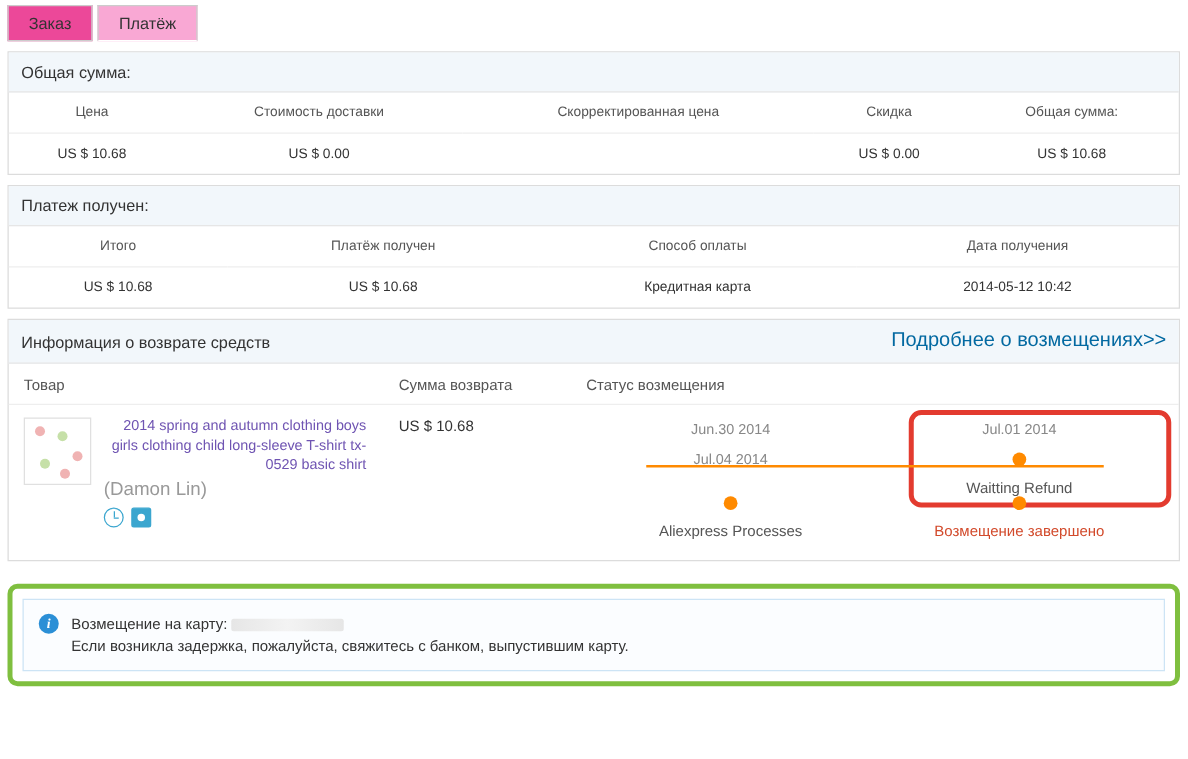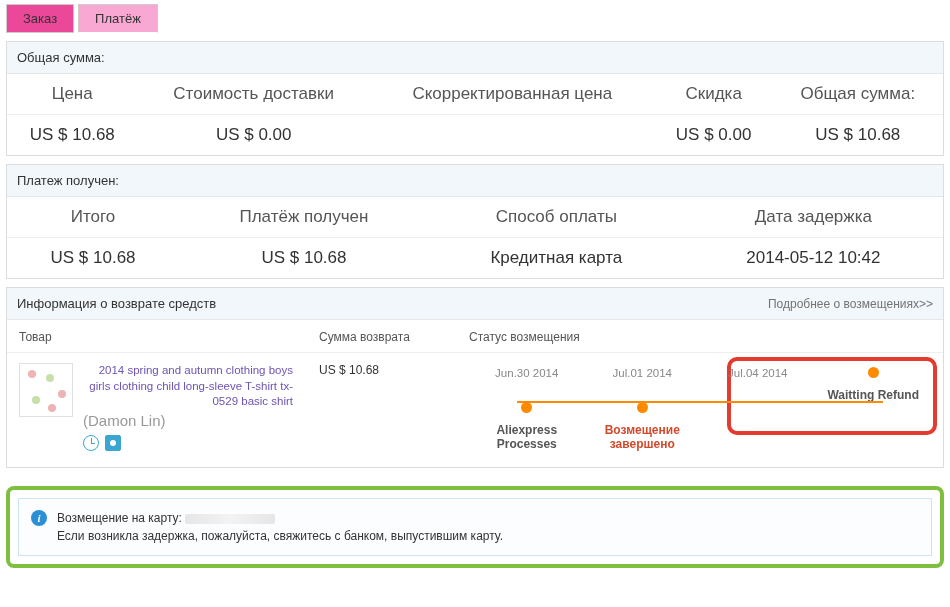--- a/index.html
+++ b/index.html
@@ -9,24 +9,24 @@
     .tabs { display:flex; }
     .tab { border:1px solid #ccc; padding:6px 16px; font-size:13px; color:#333;
            background:#ec4899; margin-right:4px; cursor:pointer; }
     .tab.active { background:#f9a8d4; border-bottom:1px solid #fff;
                   position:relative; z-index:2; }
 
     .panel { border:1px solid #dcdcdc; margin-top:8px; }
     .panel-head { background:#f2f7fb; padding:8px 10px; font-size:13px;
                   color:#333; border-bottom:1px solid #e6e6e6;
                   display:flex; justify-content:space-between; align-items:center;}
-    .detail-link { color:#737373; cursor:pointer; font-size:12px;}
+    .detail-link { color:#0369a1; cursor:pointer; font-size:16px;}
     .tbl { width:100%; border-collapse:collapse; }
     .tbl th, .tbl td { text-align:center; padding:10px 6px; font-weight:normal;
-                       font-size:17px; color:#333; }
+                       font-size:11px; color:#333; }
     .tbl th { color:#555; }
     .tbl tr.hdr td, .tbl tr.hdr th { border-bottom:1px solid #eee;}
     .tbl tr.val td { color:#333; }
 
     
     .refund-body { padding:0; }
     .cols-head { display:grid; grid-template-columns:300px 150px 1fr;
                  padding:10px 12px 8px; color:#555; border-bottom:1px solid #eee;}
     .refund-row { display:grid; grid-template-columns:300px 150px 1fr;
                   padding:10px 12px 12px; align-items:flex-start; }
@@ -49,28 +49,28 @@
          position:relative;}
     .mi.cam{ border-radius:2px; background:#3ba6cf;}
     .mi.cam::after{content:'';position:absolute;width:6px;height:6px;
                    border-radius:50%; background:#fff; top:4px;left:4px;}
     .mi.clock::before{content:'';position:absolute;width:1px;height:5px;
                       background:#3ba6cf; top:2px;left:7px;}
     .mi.clock::after{content:'';position:absolute;width:4px;height:1px;
                      background:#3ba6cf; top:7px;left:7px;}
 
     .timeline-wrap{ position:relative; padding:4px 0 4px; }
-    .timeline{ display:grid; grid-template-columns:1fr 1fr 1fr 1fr;
+    .timeline{ display:grid; grid-template-columns:1fr 1fr;
                text-align:center; position:relative;}
     .t-date{ color:#888; font-size:11.5px; padding-bottom:12px;}
     .t-line{ position:absolute; top:34px; left:48px; right:48px; height:2px;
              background:#ff8a00;}
     .t-dot{ width:11px;height:11px;background:#ff8a00;border-radius:50%;
             margin:0 auto 10px;}
-    .t-label{ font-size:12px; color:#555;font-weight:bold;}
+    .t-label{ font-size:12px; color:#555;}
     .t-label.final{ color:#d24a2b; }
     .hl-red{ position:absolute; border:4px solid #e33b2f; border-radius:10px;
              top:-6px; right:-6px; width:210px; height:78px; pointer-events:none;}
 
     
     .info-outer{ border:4px solid #7fbf3f; border-radius:8px; padding:8px;
                  margin-top:18px;}
     .info-box{ border:1px solid #cde4f5; background:#fbfdff; padding:10px 12px;
                display:flex; gap:10px; align-items:flex-start;}
     .info-icon{ width:16px;height:16px;border-radius:50%;background:#2b8fd6;
@@ -113,21 +113,21 @@
 </div>
 
 <div class="panel">
   <div class="panel-head">Платеж получен:</div>
   <table class="tbl">
     <tbody>
         <tr class="hdr">
       <th>Итого</th>
       <th>Платёж получен</th>
       <th>Способ оплаты</th>
-      <th>Дата задержка</th>
+      <th>Дата получения</th>
     </tr>
     <tr class="val">
       <td>US $ 10.68</td>
       <td>US $ 10.68</td>
       <td>Кредитная карта</td>
       <td>2014-05-12 10:42</td>
     </tr>
   </tbody>
     </table>
 </div>

